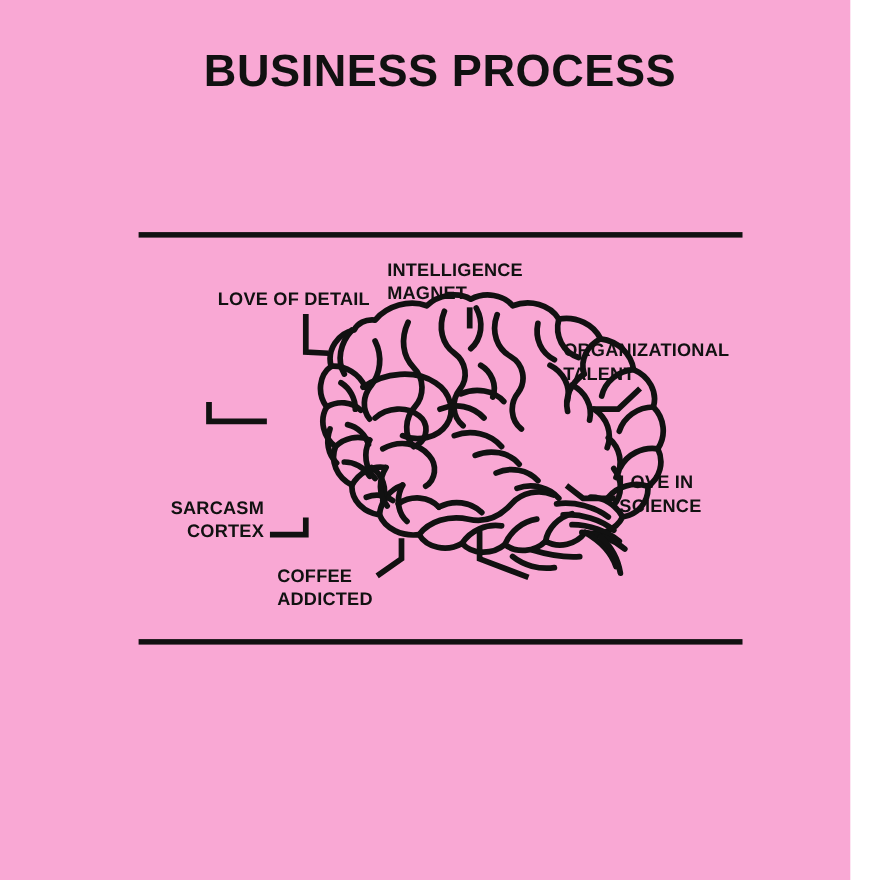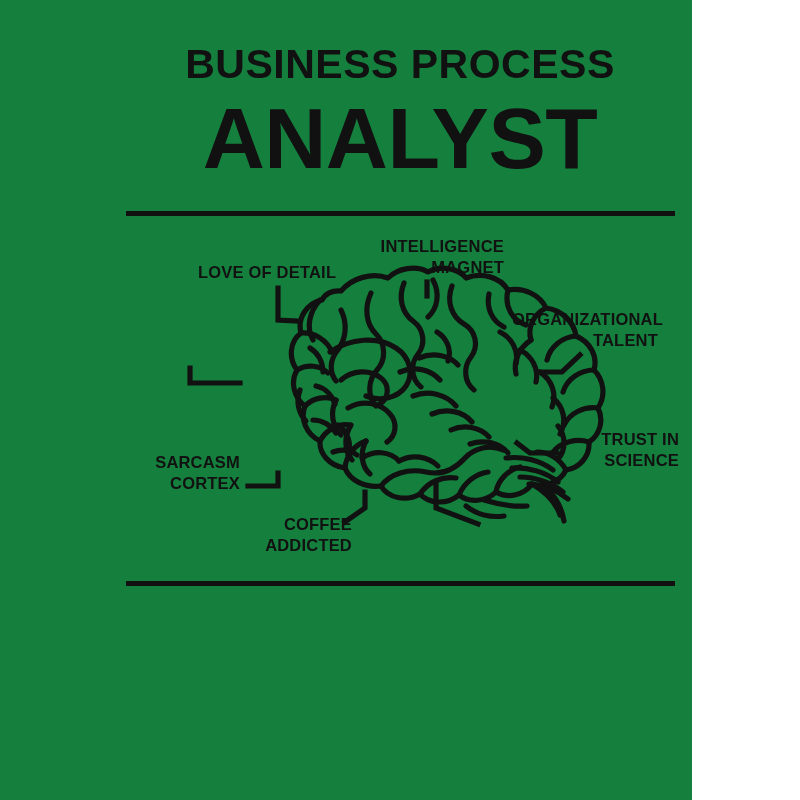--- a/index.html
+++ b/index.html
@@ -9,23 +9,23 @@
   }
   body {
     width: 800px;
     height: 800px;
     font-family: "Liberation Sans", sans-serif;
     color: #111111;
     overflow: hidden;
   }
   #poster {
     position: relative;
-    width: 692px;
+    width: 773px;
     height: 800px;
-    background: #15803d;
+    background: #f9a8d4;
   }
 
   
   .title-wrap {
     position: absolute;
     left: 0;
     top: 44px;
     width: 800px;
     text-align: center;
   }
@@ -78,39 +78,38 @@
     font-family: "Liberation Sans", sans-serif;
     font-weight: bold;
     font-size: 16.5px;
     line-height: 1.28;
     letter-spacing: 0.2px;
     color: #111111;
     white-space: pre-line;
   }
   .label.align-right { text-align: right; }
   .label.align-left  { text-align: left; }
-  .label.align-center{ text-align: right; }
+  .label.align-center{ text-align: left; }
 
   .lbl-love          { left: 198px;  top: 262px; }
   .lbl-management    { left: 130px;  top: 316px; width: 122px; }
   .lbl-intelligence  { left: 352px;  top: 236px; width: 152px; }
   .lbl-organizational{ left: 512px;  top: 309px; width: 146px; }
   .lbl-trust         { left: 563px;  top: 429px; width: 116px; }
   .lbl-human         { left: 479px;  top: 512px; width: 140px; }
   .lbl-coffee        { left: 252px;  top: 514px; width: 100px; }
   .lbl-sarcasm       { left: 144px;  top: 452px; width: 96px; }
 </style>
 </head>
 <body>
 
 <div id="poster">
 
   <div class="title-wrap">
     <div class="title-line1">BUSINESS PROCESS</div>
-    <div class="title-line2">ANALYST</div>
   </div>
 
   <div class="rule rule-top"></div>
   <div class="rule rule-bottom"></div>
 
   <div class="diagram">
     <svg width="800" height="355" viewBox="0 0 800 355" xmlns="http://www.w3.org/2000/svg">
       <g fill="none" stroke="#111111" stroke-width="5.2" stroke-linecap="round" stroke-linejoin="round">
 
         <path d="M341 71
@@ -248,21 +247,21 @@
 
   <div class="label align-left lbl-love">LOVE OF DETAIL</div>
 
 
   <div class="label align-center lbl-intelligence">INTELLIGENCE
 MAGNET</div>
 
   <div class="label align-center lbl-organizational">ORGANIZATIONAL
 TALENT</div>
 
-  <div class="label align-center lbl-trust">TRUST IN
+  <div class="label align-center lbl-trust">LOVE IN
 SCIENCE</div>
 
 
   <div class="label align-right lbl-sarcasm">SARCASM
 CORTEX</div>
 
   <div class="label align-center lbl-coffee">COFFEE
 ADDICTED</div>
 
 </div>

